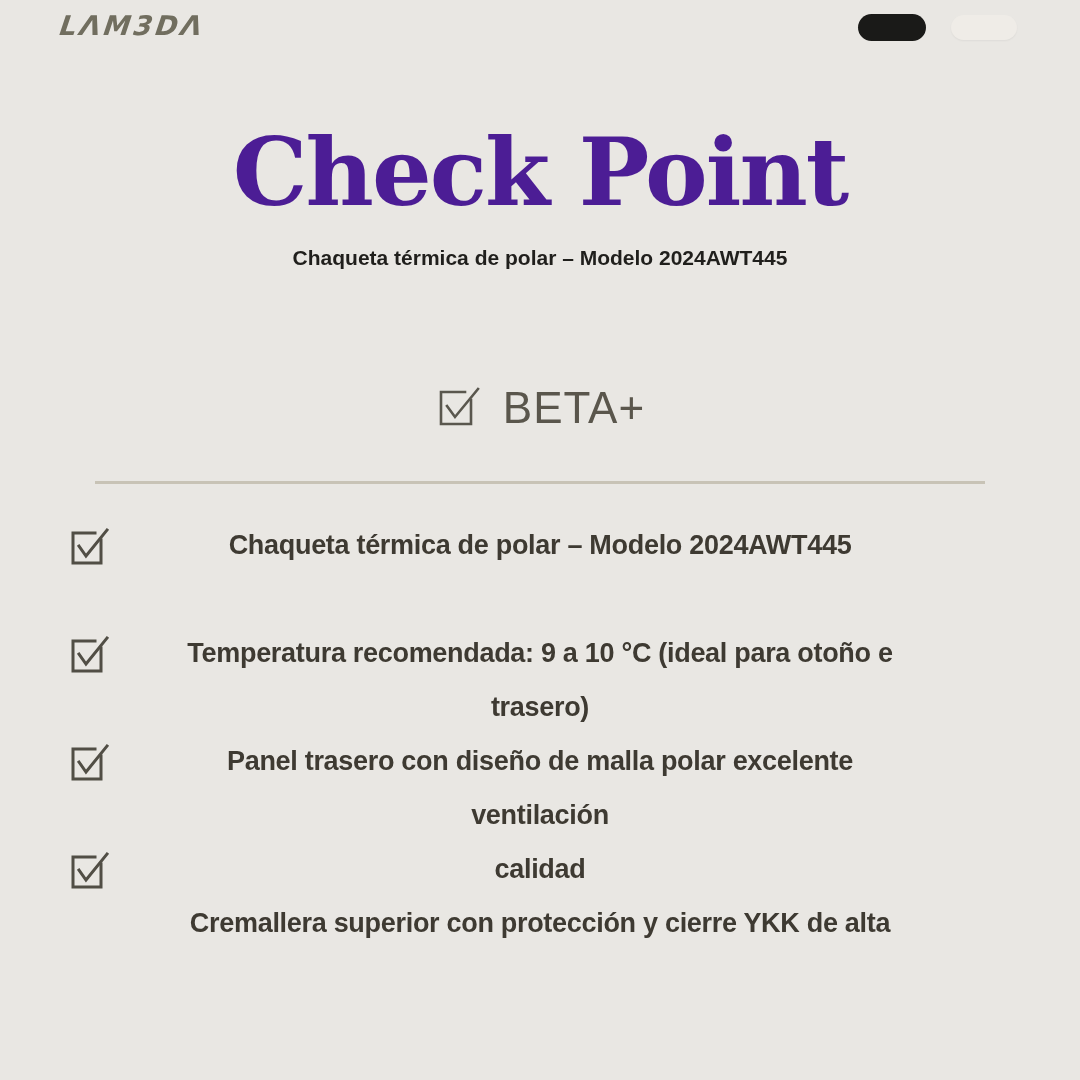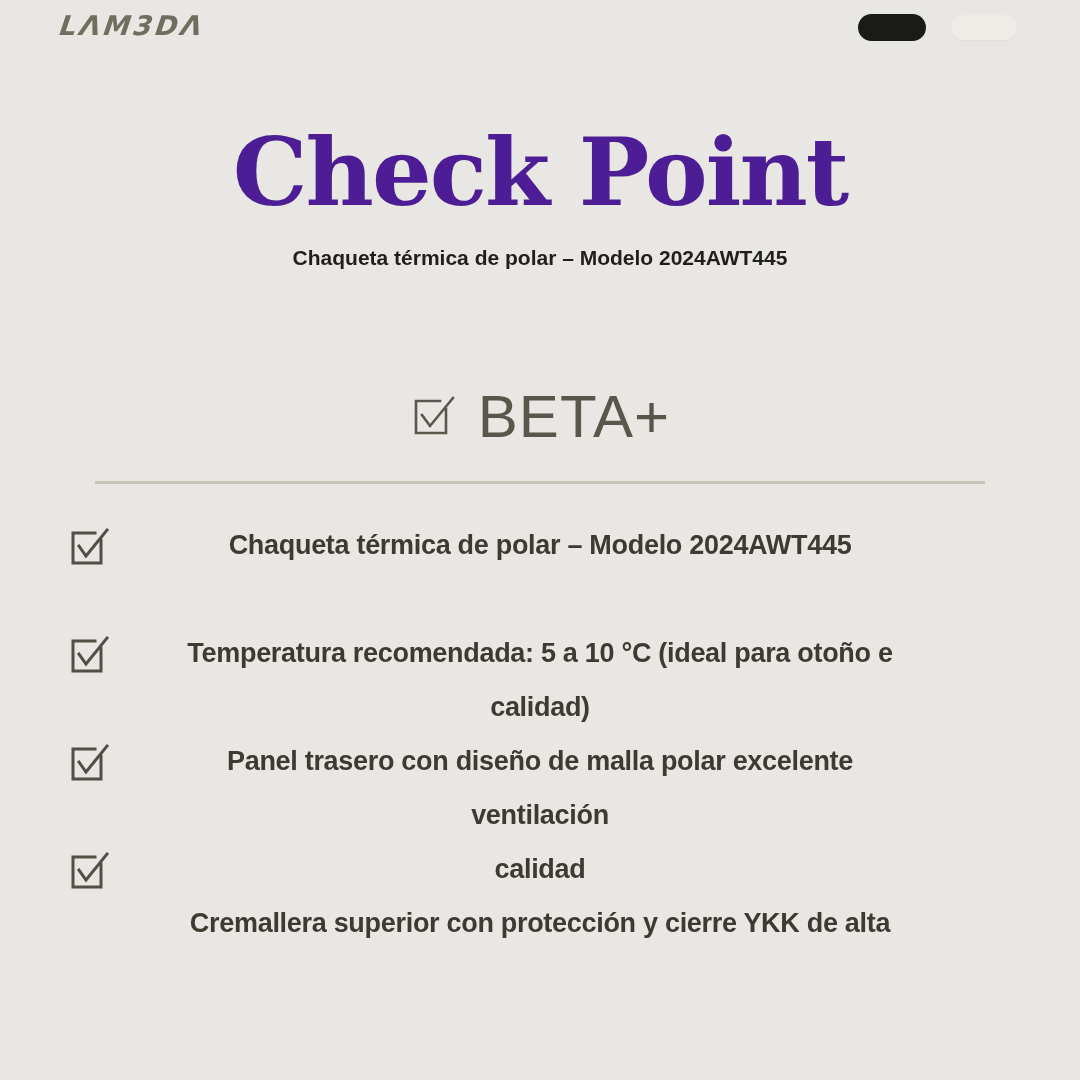--- a/index.html
+++ b/index.html
@@ -45,21 +45,21 @@
     font-weight:bold;font-size:21px;
     color:#201f1c;
   }
 
   
   .badge{
     position:absolute;top:382px;left:0;width:1080px;
     display:flex;justify-content:center;align-items:center;gap:22px;
   }
   .badge-label{
-    font-size:60px;font-weight:normal;letter-spacing:1px;
+    font-size:44px;font-weight:normal;letter-spacing:1px;
     color:#5a564c;
   }
 
   
   .divider{
     position:absolute;top:481px;left:95px;
     width:890px;height:3px;background:#c8c3b6;
   }
 
   
@@ -123,22 +123,22 @@
       <span class="item-line">Chaqueta térmica de polar – Modelo 2024AWT445</span>
     </li>
 
     <li class="check-item">
       <span class="box-icon">
         <svg width="42" height="44" viewBox="0 0 42 44">
           <path class="cb-stroke" d="M33 16 V39 H5 V9 H27"></path>
           <path class="cb-stroke" d="M11 22 L18 32 L39 6"></path>
         </svg>
       </span>
-      <span class="item-line">Temperatura recomendada: 5 a 10 °C (ideal para otoño e</span>
-      <span class="item-line">calidad)</span>
+      <span class="item-line">Temperatura recomendada: 9 a 10 °C (ideal para otoño e</span>
+      <span class="item-line">trasero)</span>
     </li>
 
 
     <li class="check-item">
       <span class="box-icon">
         <svg width="42" height="44" viewBox="0 0 42 44">
           <path class="cb-stroke" d="M33 16 V39 H5 V9 H27"></path>
           <path class="cb-stroke" d="M11 22 L18 32 L39 6"></path>
         </svg>
       </span>

